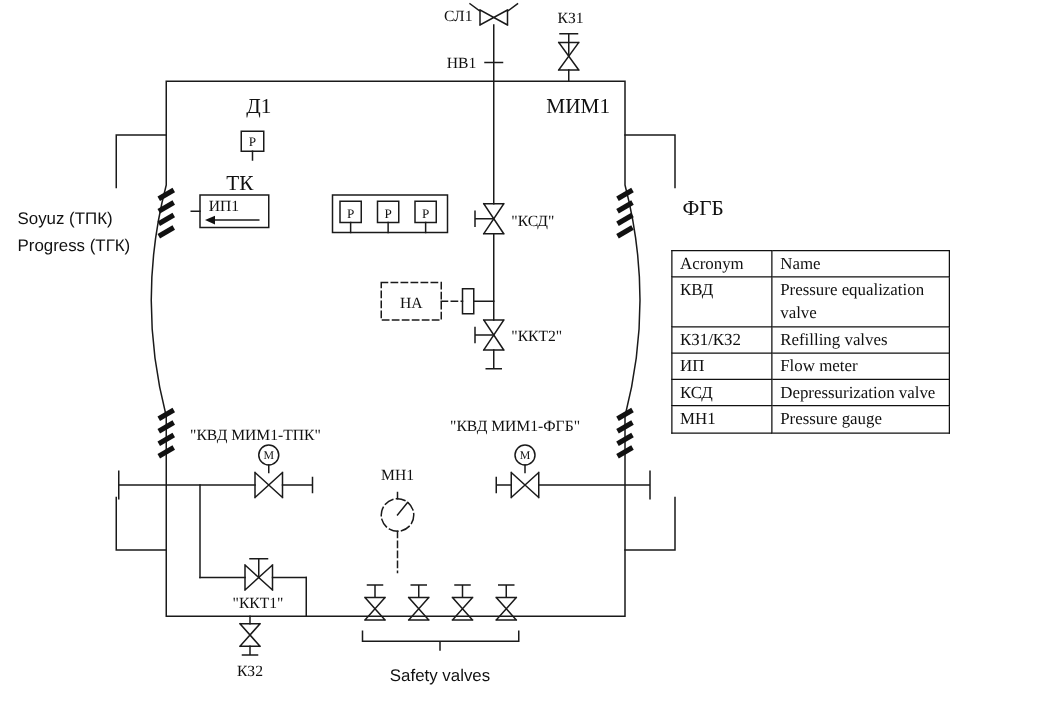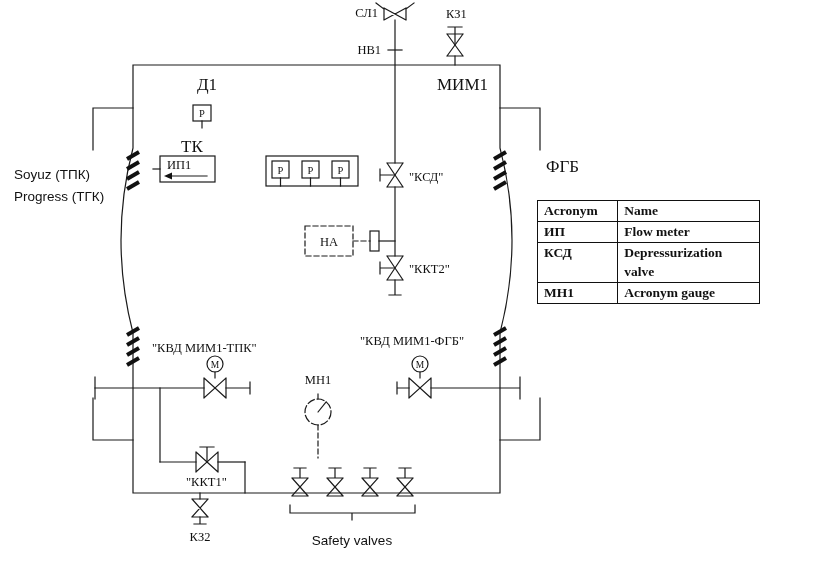--- a/index.html
+++ b/index.html
@@ -13,21 +13,21 @@
   text { fill:#111111; }
   .ts { font-family:"Liberation Serif", serif; font-size:12.5px; }
   .tl { font-family:"Liberation Serif", serif; font-size:17px; }
   .tn { font-family:"Liberation Sans", sans-serif; font-size:13.5px; }
   .tp { font-family:"Liberation Serif", serif; font-size:10.5px; }
   .tm { font-family:"Liberation Serif", serif; font-size:9.5px; }
   .acr-table { position:absolute; left:537px; top:200px; border-collapse:collapse;
                font-family:"Liberation Serif", serif; font-size:13.5px; color:#111;
                background:#fff; line-height:1.35; }
   .acr-table td, .acr-table th { border:1px solid #111; padding:1px 6px; text-align:left;
-               font-weight:bold; vertical-align:top; }
+               font-weight:normal; vertical-align:top; }
   .acr-table .c-acr { width:92px; }
   .acr-table .c-name { width:186px;margin-left:32px; }
 </style>
 </head>
 <body>
 
 <div id="canvas">
 
   <svg width="830" height="568" viewBox="0 0 830 568">
 
@@ -197,27 +197,35 @@
     <text class="tm" x="420" y="367.5" text-anchor="middle">М</text>
   </svg>
 
   <table class="acr-table">
     <tbody>
       <tr>
         <th class="c-acr">Acronym</th>
         <th class="c-name">Name</th>
       </tr>
       <tr>
+        <td class="c-acr">КВД</td>
+        <td class="c-name">Pressure equalization valve</td>
+      </tr>
+      <tr>
+        <td class="c-acr">КЗ1/КЗ2</td>
+        <td class="c-name">Refilling valves</td>
+      </tr>
+      <tr>
         <td class="c-acr">ИП</td>
         <td class="c-name">Flow meter</td>
       </tr>
       <tr>
         <td class="c-acr">КСД</td>
         <td class="c-name">Depressurization valve</td>
       </tr>
       <tr>
         <td class="c-acr">МН1</td>
-        <td class="c-name">Acronym gauge</td>
+        <td class="c-name">Pressure gauge</td>
       </tr>
     </tbody>
   </table>
 
 </div>
 
 </body></html>

